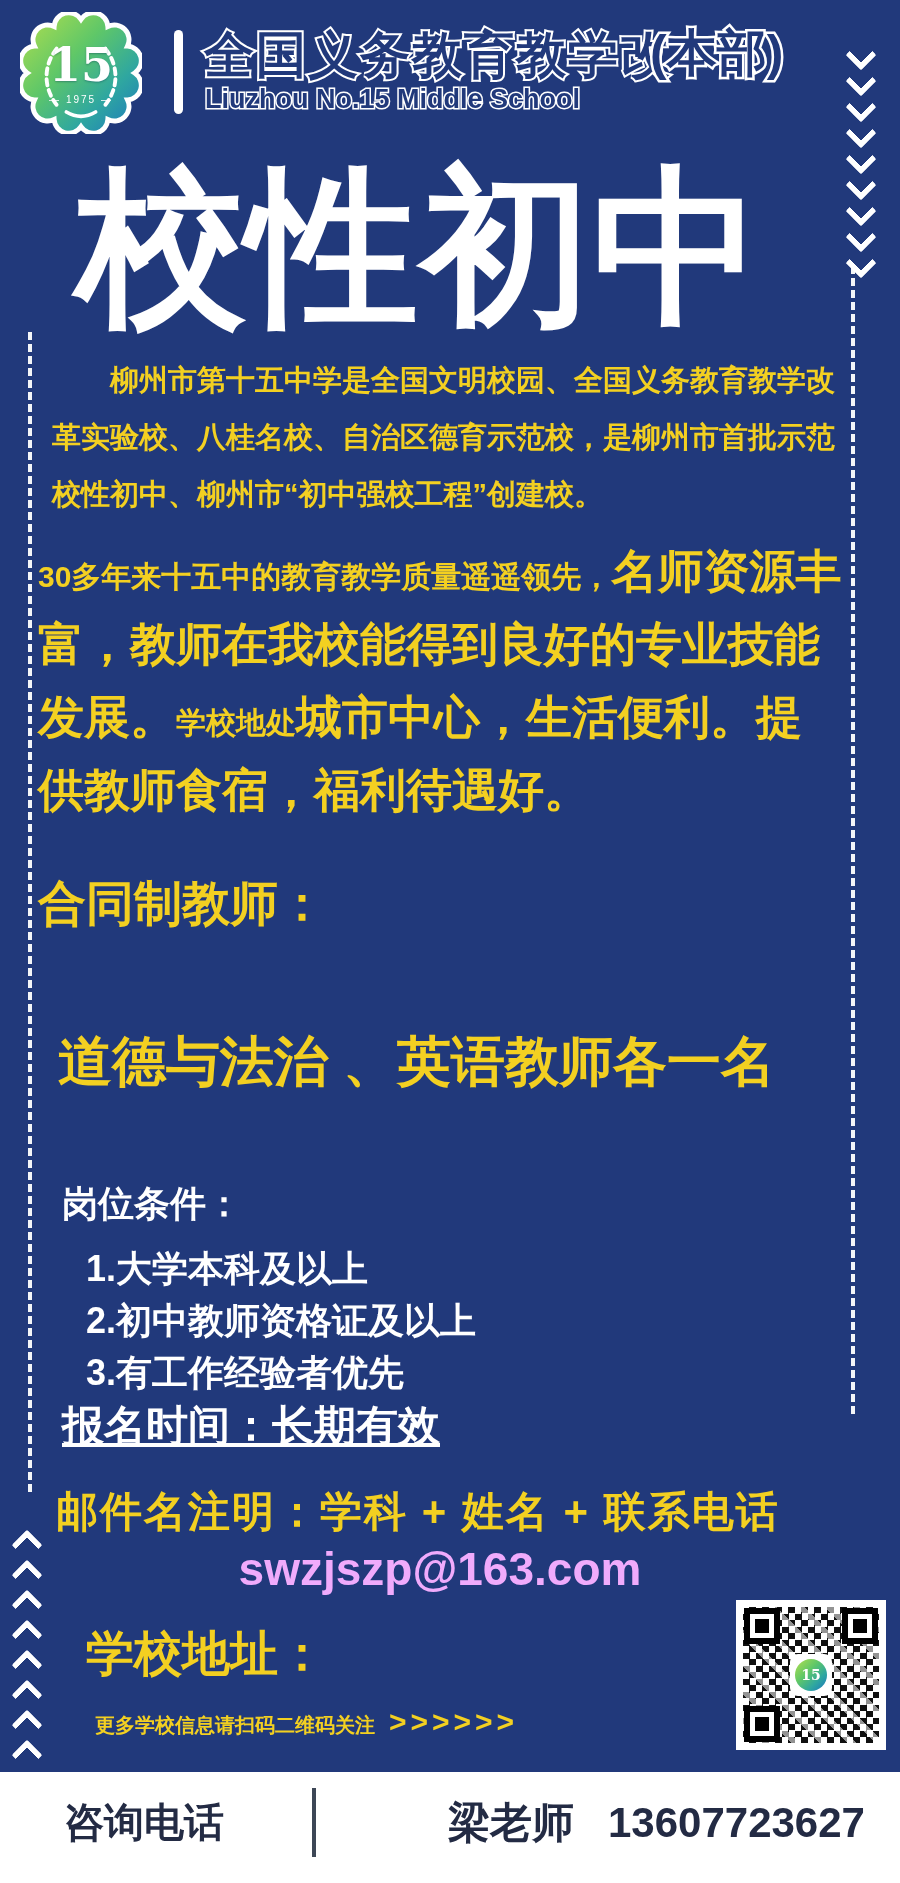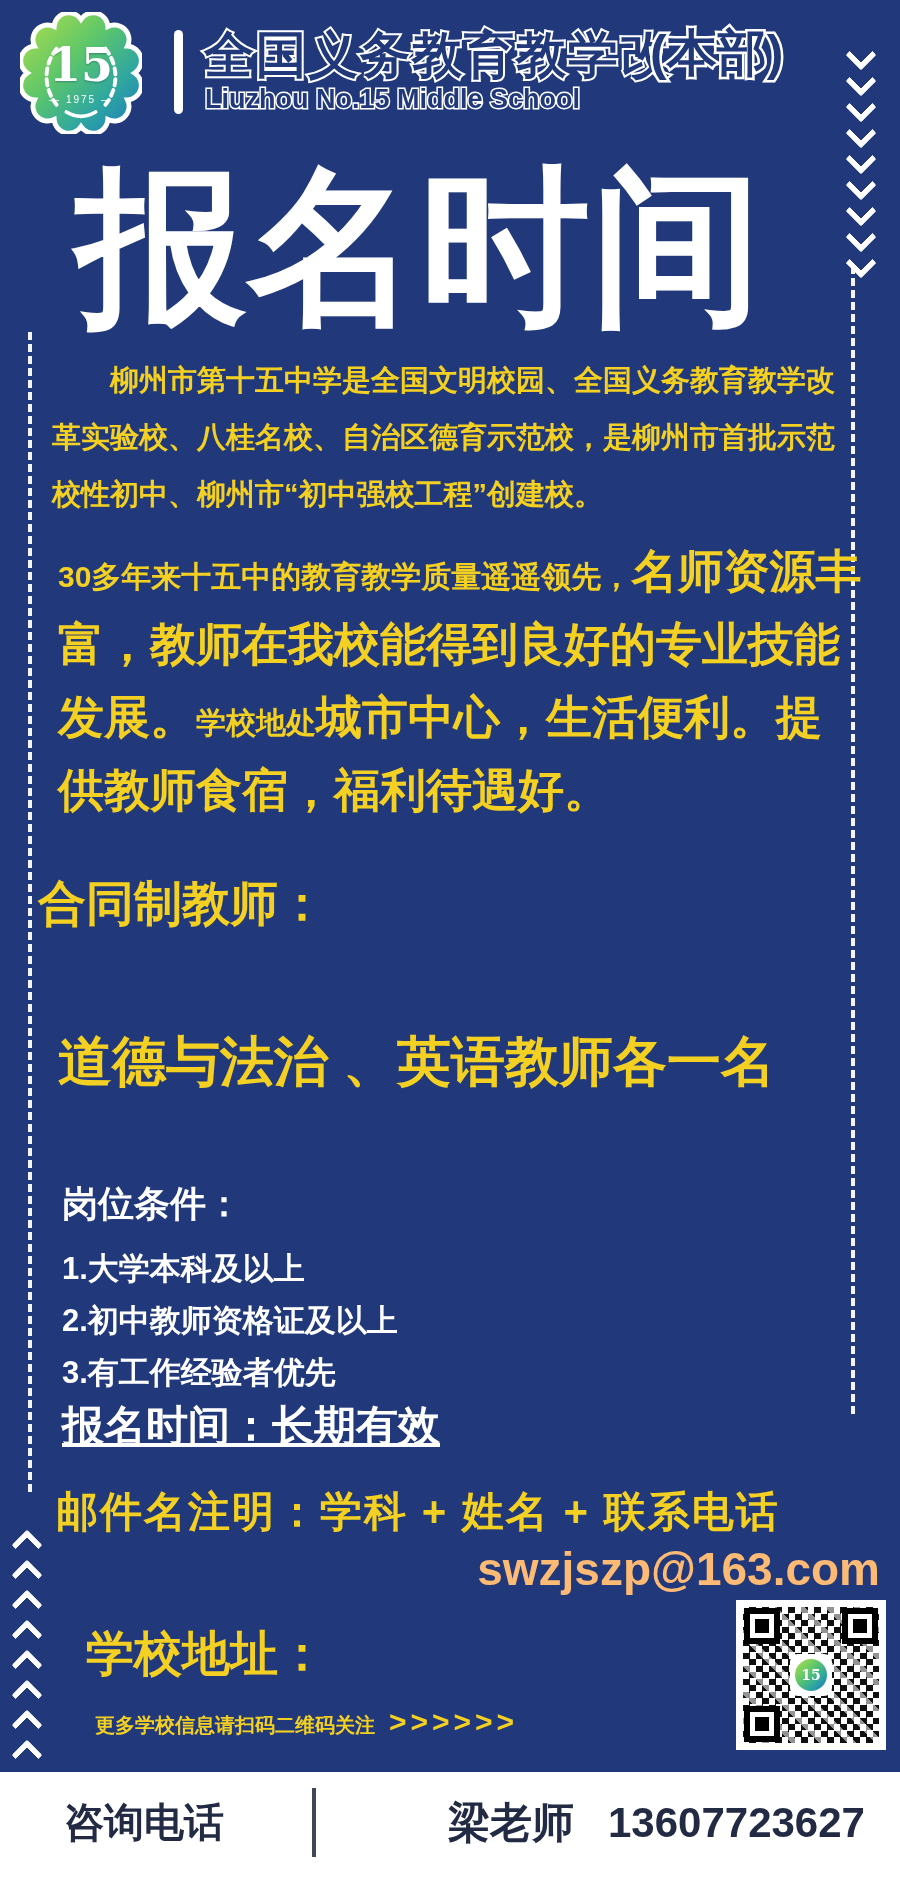--- a/index.html
+++ b/index.html
@@ -60,32 +60,32 @@
   .dash-left{left:28px;top:332px;height:1160px;}
   .dash-right{left:851px;top:266px;height:1148px;}
   
   .p-intro{
     position:absolute;left:52px;top:352px;width:800px;
     color:var(--yellow);font-size:29px;font-weight:900;line-height:57px;
   }
   .p-intro .line1{text-indent:58px;}
   .p-adv{
     position:absolute;left:38px;top:540px;width:805px;
-    color:var(--yellow);font-weight:900;line-height:62px;margin-left:20px;
+    color:var(--yellow);font-weight:900;line-height:62px;
   }
   .seg-s{font-size:30px;}
   .seg-b{font-size:46px;}
   .contract-heading{position:absolute;left:38px;top:872px;color:var(--yellow);font-size:48px;font-weight:900;}
   .subjects-line{position:absolute;left:58px;top:1026px;color:var(--yellow);font-size:54px;font-weight:900;white-space:nowrap;}
   .conditions{position:absolute;left:62px;top:1180px;color:#fff;font-weight:900;}
   .conditions-heading{font-size:36px;margin-bottom:14px;}
-  .condition-item{font-size:31px;line-height:52px;}
+  .condition-item{font-size:36px;line-height:52px;margin-left:24px;}
   .signup-line{position:absolute;left:62px;top:1398px;color:#fff;font-size:42px;font-weight:900;text-decoration:underline;}
   .mail-note{position:absolute;left:56px;top:1484px;color:var(--yellow);font-size:42px;font-weight:900;letter-spacing:2px;white-space:nowrap;}
-  .email-line{position:absolute;left:0px;top:1542px;width:880px;text-align:right;color:#fdba74;font-size:46px;font-weight:900;}
+  .email-line{position:absolute;left:0px;top:1542px;width:880px;text-align:center;color:#f0abfc;font-size:46px;font-weight:900;}
   .address-row{position:absolute;left:86px;top:1622px;display:flex;align-items:baseline;gap:18px;white-space:nowrap;}
   .address-label{color:var(--yellow);font-size:48px;font-weight:900;}
   .address-value{color:#fff;font-size:37px;font-weight:900;}
   .qr-hint-row{position:absolute;left:95px;top:1705px;display:flex;align-items:baseline;gap:14px;color:var(--yellow);font-weight:900;white-space:nowrap;}
   .qr-hint{font-size:20px;}
   .qr-hint-arrows{font-size:30px;letter-spacing:4px;}
   
   .qr{position:absolute;left:736px;top:1600px;width:150px;height:150px;background:#fff;padding:7px;box-sizing:border-box;}
   .qr-inner{
     position:relative;width:136px;height:136px;
@@ -150,21 +150,21 @@
     <div class="chev down"></div>
     <div class="chev down"></div>
     <div class="chev down"></div>
     <div class="chev down"></div>
     <div class="chev down"></div>
     <div class="chev down"></div>
     <div class="chev down"></div>
     <div class="chev down"></div>
   </div>
 
-  <div class="poster-title">报名时间</div>
+  <div class="poster-title">校性初中</div>
 
   <div class="dash-v dash-left"></div>
   <div class="dash-v dash-right"></div>
 
   <div class="p-intro">
     <div class="line1">柳州市第十五中学是全国文明校园、全国义务教育教学改</div>
     <div>革实验校、八桂名校、自治区德育示范校，是柳州市首批示范</div>
     <div>校性初中、柳州市“初中强校工程”创建校。</div>
   </div>
 

